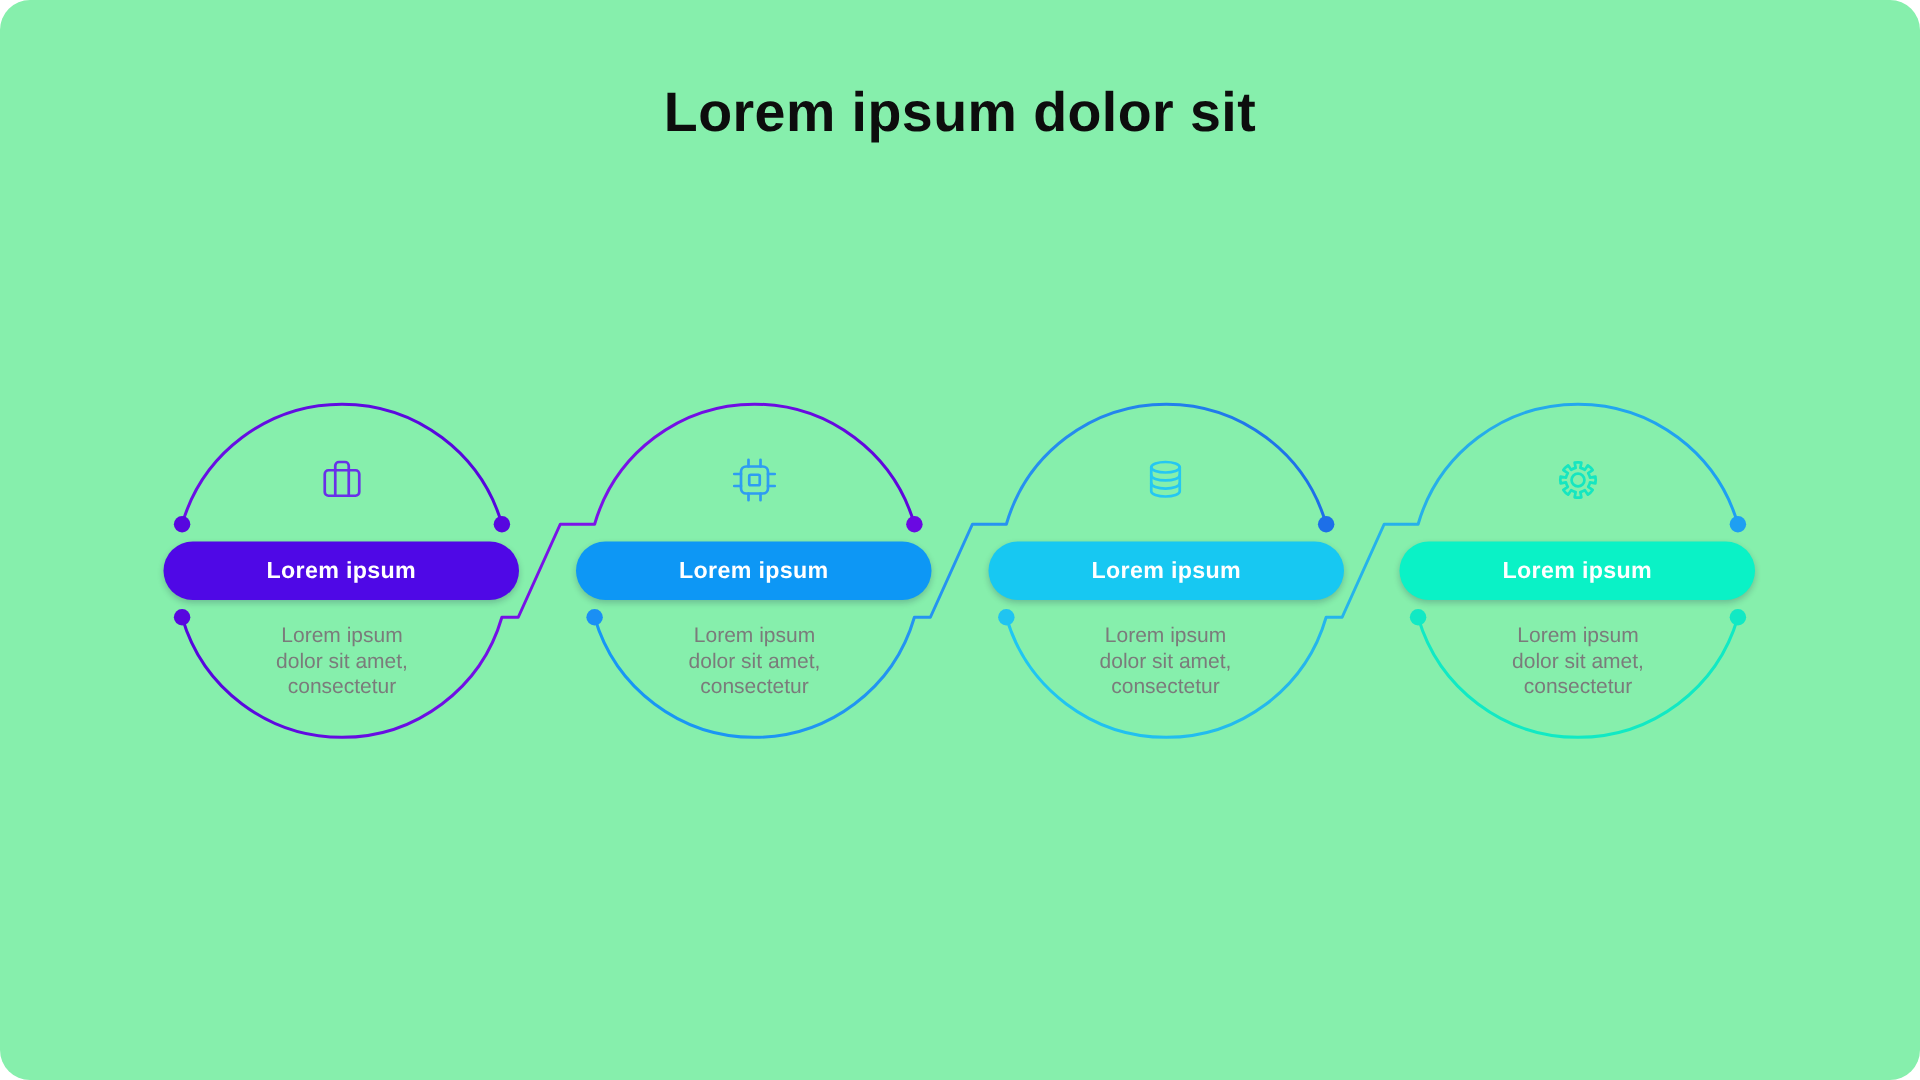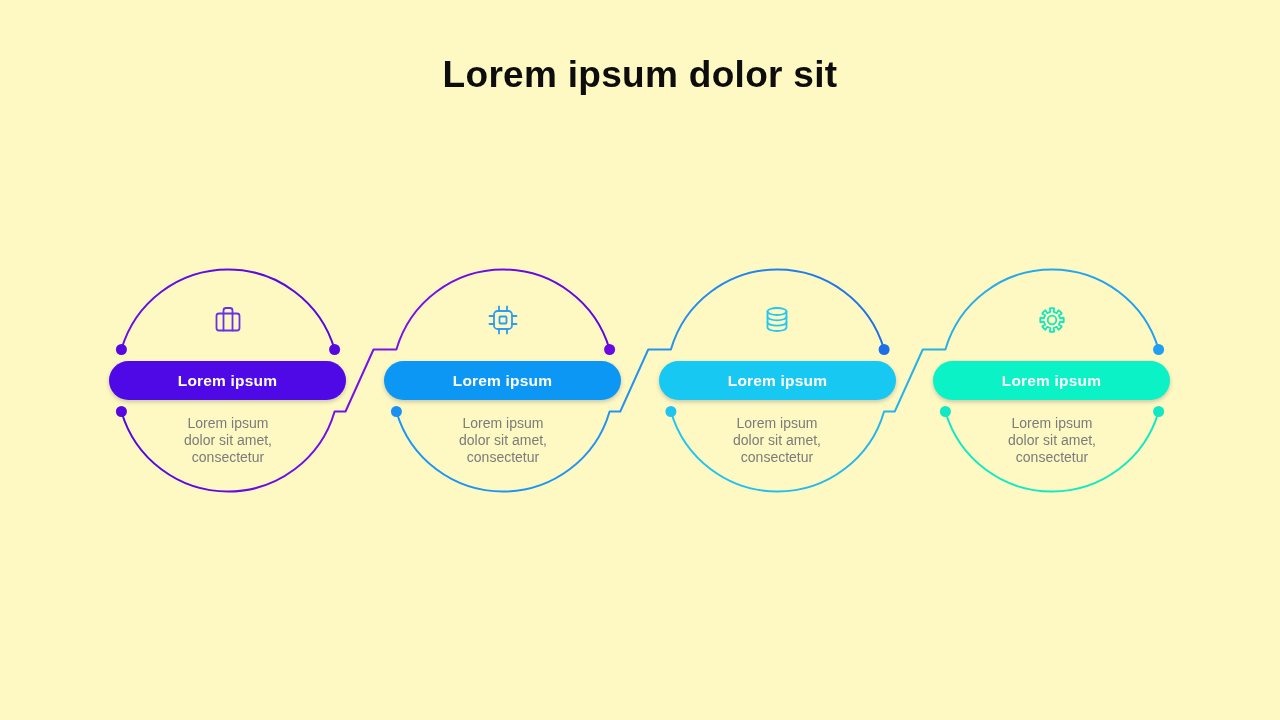--- a/index.html
+++ b/index.html
@@ -1,18 +1,19 @@
 <!DOCTYPE html>
 <html><head>
 <meta charset="utf-8">
 <style>
   html,body{margin:0;padding:0;background:#ffffff;}
   .slide{
-    position:relative;width:1280px;height:720px;background:#fef9c3;overflow:hidden;
+    position:relative;width:1280px;height:720px;background:#86efac;overflow:hidden;
     font-family:"Liberation Sans",sans-serif;
+    border-radius:20px;
   }
   .slide-title{
     position:absolute;top:54px;left:0;width:1280px;margin:0;
     text-align:center;font-size:37px;line-height:42px;font-weight:800;
     letter-spacing:.3px;color:#0d0d0d;
   }
   .diagram-svg{position:absolute;left:0;top:0;width:1280px;height:720px;}
   .pill{
     position:absolute;top:361px;width:237px;height:39px;border-radius:20px;
     box-shadow:0 2px 4px rgba(20,20,60,.22);

